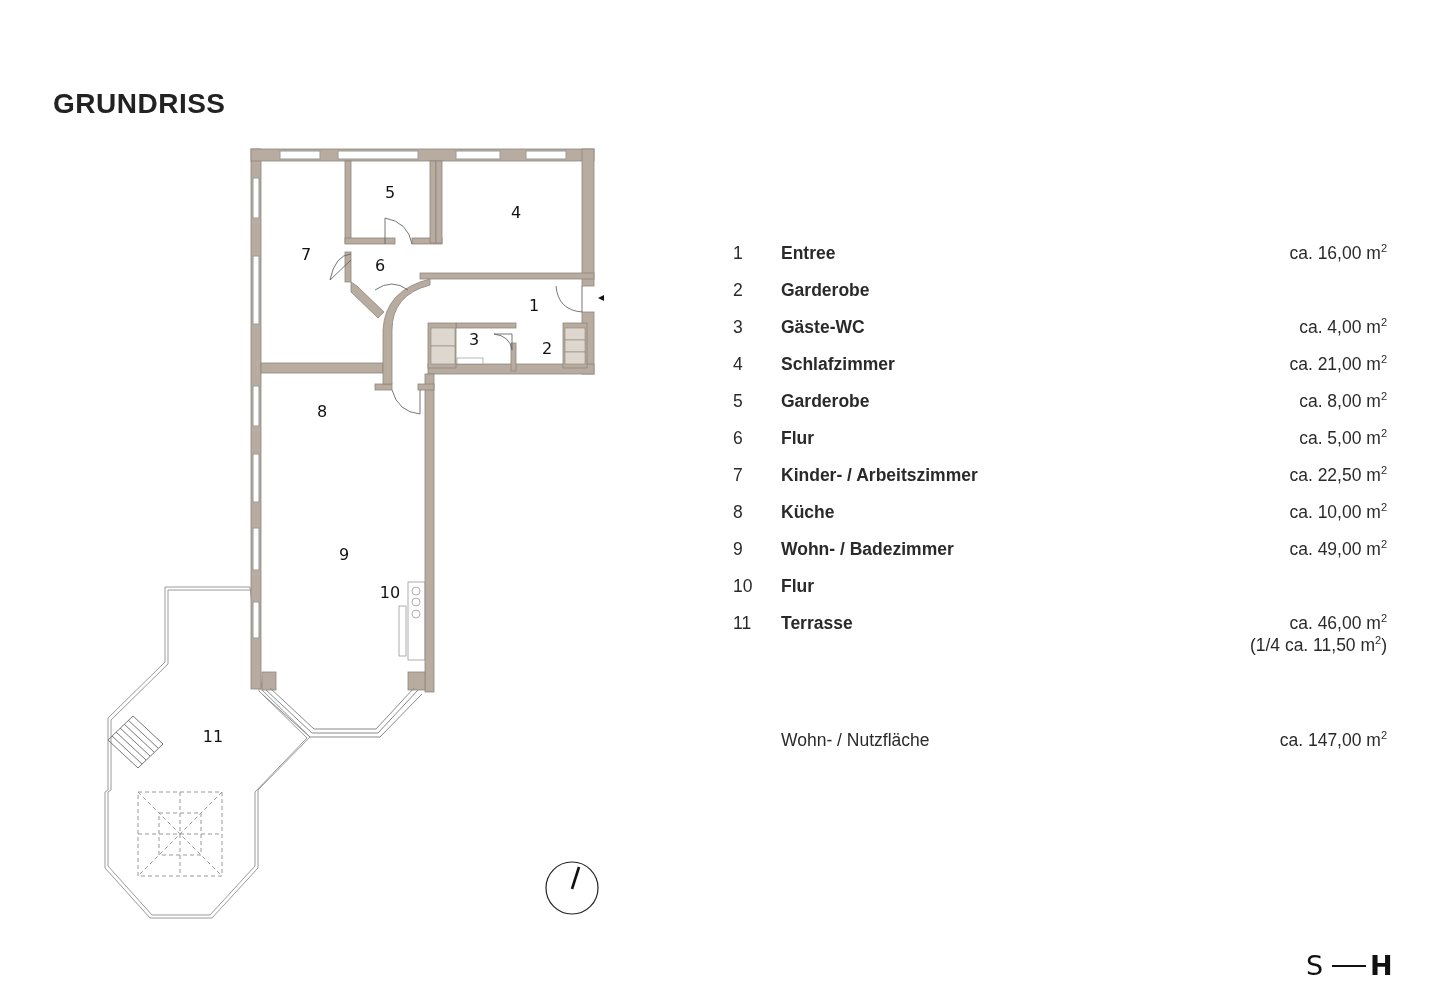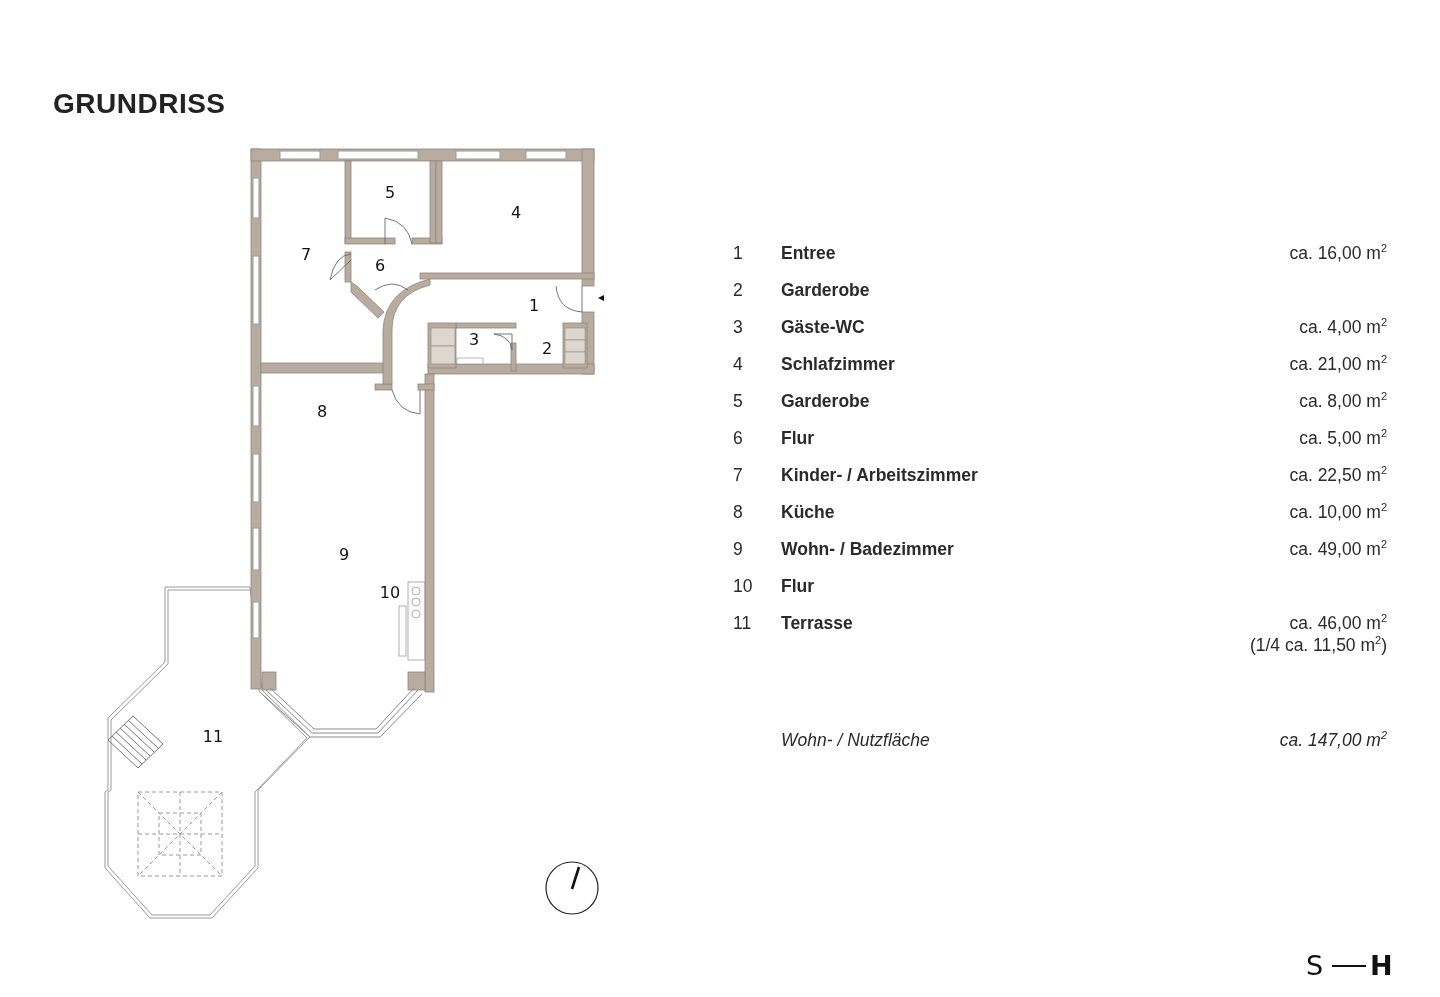--- a/index.html
+++ b/index.html
@@ -10,21 +10,21 @@
   .plan { position: absolute; left: 0; top: 0; width: 1440px; height: 997px; }
   .room-label { font-family: "DejaVu Sans", sans-serif; font-size: 16px; fill: #111; }
   .legend { position: absolute; left: 733px; top: 243px; width: 654px; }
   .legend-row { position: relative; height: 37px; font-size: 17.5px; color: #2a2a2a; font-weight: 300; }
   .legend-row .num { position: absolute; left: 0; top: 0; }
   .legend-row .name { position: absolute; left: 48px; top: 0; font-weight: bold; }
   .legend-row .area { position: absolute; right: 0; top: 0; text-align: center; }
   .legend-row .sub { position: absolute; right: 0; top: 22px; text-align: right; }
   sup { font-size: 11px; vertical-align: 7px; line-height: 0; }
   .total { position: absolute; left: 733px; top: 730px; width: 654px; height: 30px;
-           font-size: 17.5px; color: #2a2a2a; font-style: italic; }
+           font-size: 17.5px; color: #2a2a2a; }
   .total .name { position: absolute; left: 48px; top: 0; }
   .total .area { position: absolute; right: 0; top: 0; }
   .logo { position: absolute; left: 1306px; top: 950px; width: 90px; height: 30px;
           font-family: "DejaVu Sans", sans-serif; font-size: 27px; color: #111; }
   .logo .s { position: absolute; left: 0; top: 0; }
   .logo .dash { position: absolute; left: 26px; top: 15px; width: 34px; height: 2px; background: #111; }
   .logo .h { position: absolute; left: 64px; top: 0; font-weight: bold; }
   .compass { position: absolute; left: 545px; top: 861px; }
 </style>
 </head>

